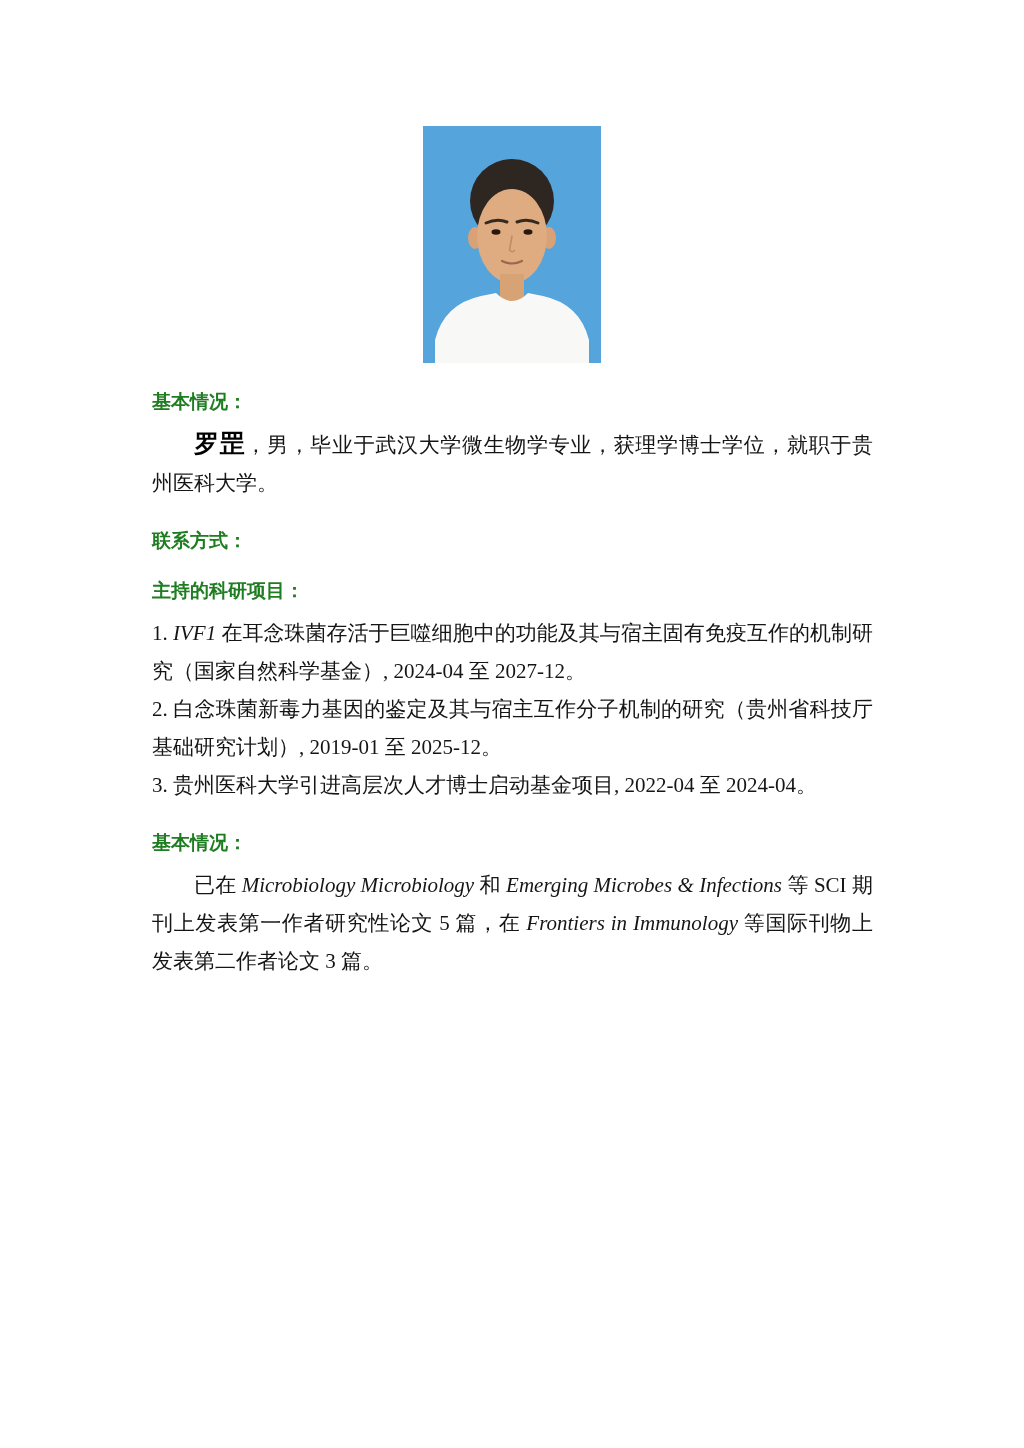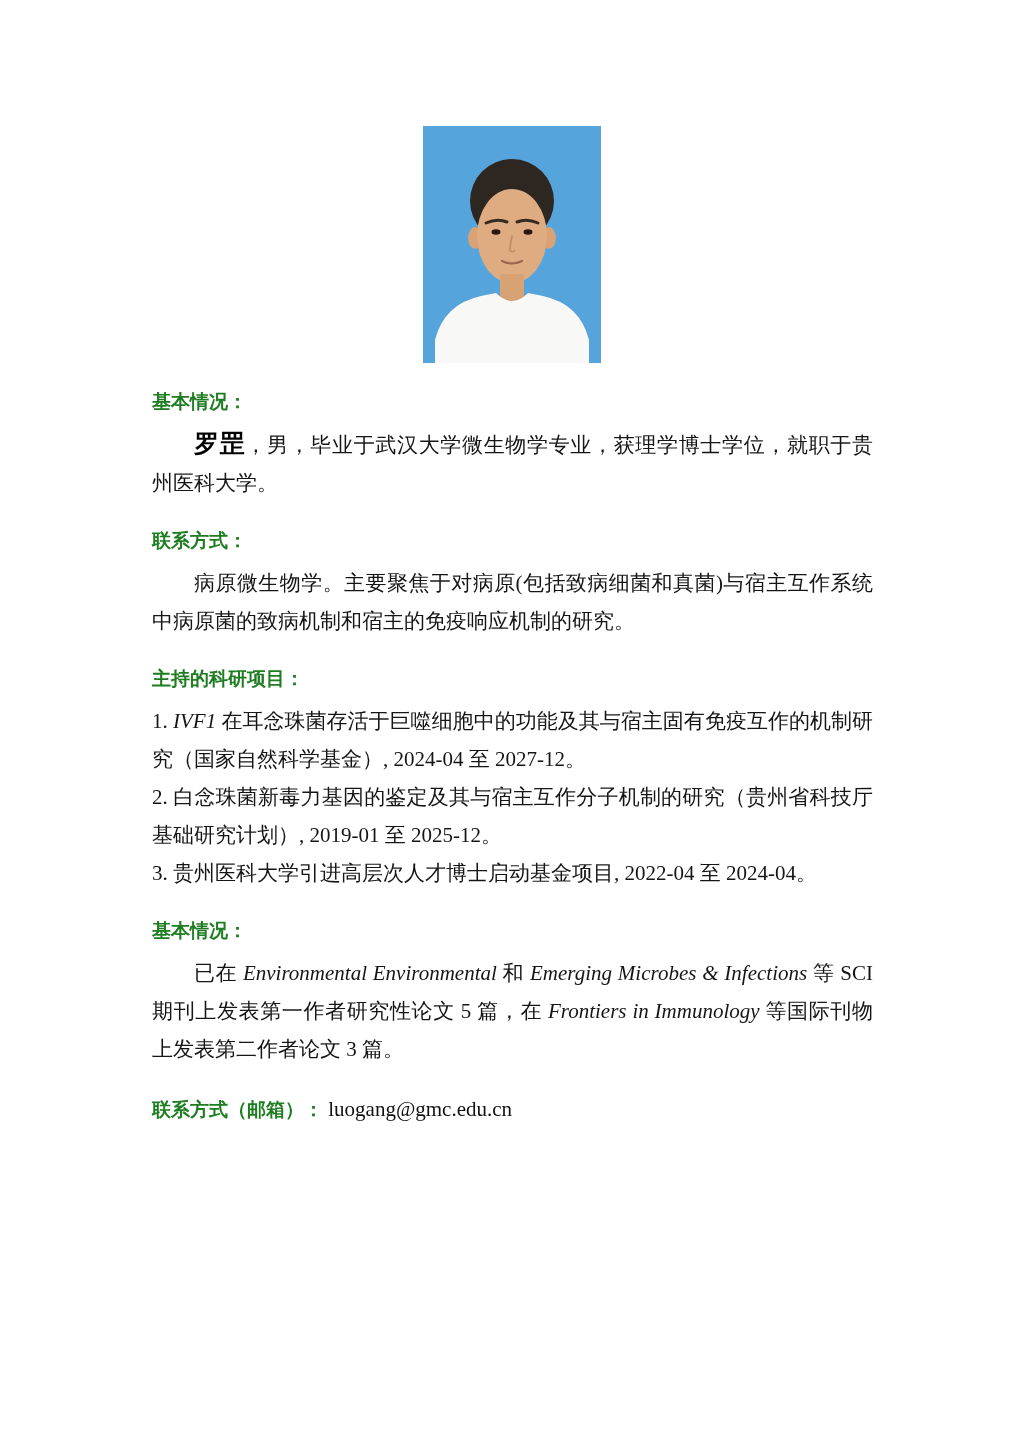--- a/index.html
+++ b/index.html
@@ -85,31 +85,29 @@
 
   <div class="content">
 
     <section>
       <h2 class="sec-h">基本情况：</h2>
       <p class="body indent"><strong class="pname">罗罡</strong><span>，男，毕业于武汉大学微生物学专业，获理学博士学位，就职于贵州医科大学。</span></p>
     </section>
 
     <section>
       <h2 class="sec-h">联系方式：</h2>
-      <p class="body indent">病原微生物学。主要聚焦于对病原(包括致病细菌和真菌)与宿主互作系统中病原菌的致病机制和宿主的免疫响应机制的研究。</p>
     </section>
 
     <section>
       <h2 class="sec-h">主持的科研项目：</h2>
       <p class="body"><span>1. </span><em class="gene">IVF1</em><span> 在耳念珠菌存活于巨噬细胞中的功能及其与宿主固有免疫互作的机制研究（国家自然科学基金）, 2024-04 至 2027-12。</span></p>
       <p class="body"><span>2. </span><span>白念珠菌新毒力基因的鉴定及其与宿主互作分子机制的研究（贵州省科技厅基础研究计划）, 2019-01 至 2025-12。</span></p>
       <p class="body"><span>3. </span><span>贵州医科大学引进高层次人才博士启动基金项目, 2022-04 至 2024-04。</span></p>
     </section>
 
     <section>
       <h2 class="sec-h">基本情况：</h2>
-      <p class="body indent"><span>已在 </span><em class="journal">Environmental Environmental</em><span> 和 </span><em class="journal">Emerging Microbes &amp; Infections</em><span> 等 SCI 期刊上发表第一作者研究性论文 5 篇，在 </span><em class="journal">Frontiers in Immunology</em><span> 等国际刊物上发表第二作者论文 3 篇。</span></p>
+      <p class="body indent"><span>已在 </span><em class="journal">Microbiology Microbiology</em><span> 和 </span><em class="journal">Emerging Microbes &amp; Infections</em><span> 等 SCI 期刊上发表第一作者研究性论文 5 篇，在 </span><em class="journal">Frontiers in Immunology</em><span> 等国际刊物上发表第二作者论文 3 篇。</span></p>
     </section>
 
-    <p class="contact"><strong class="contact-label">联系方式（邮箱）：</strong> <span class="email">luogang@gmc.edu.cn</span></p>
 
   </div>
 </div>
 
 </body></html>

